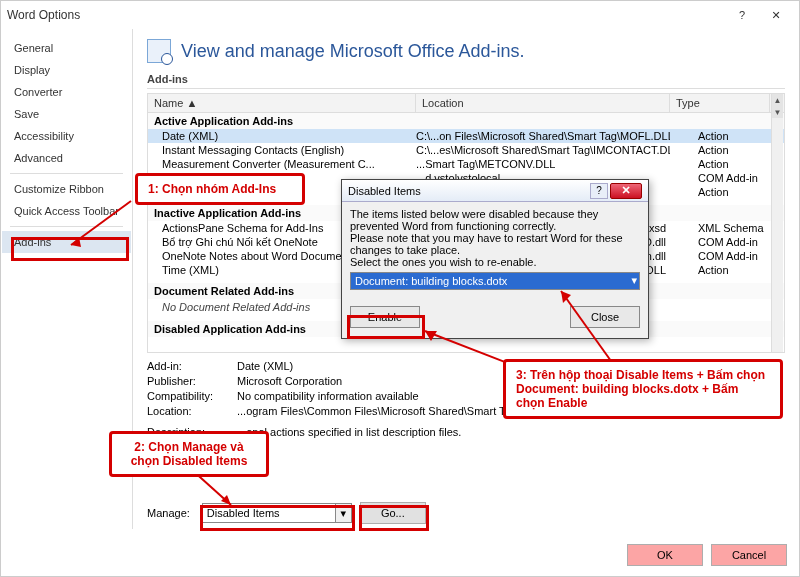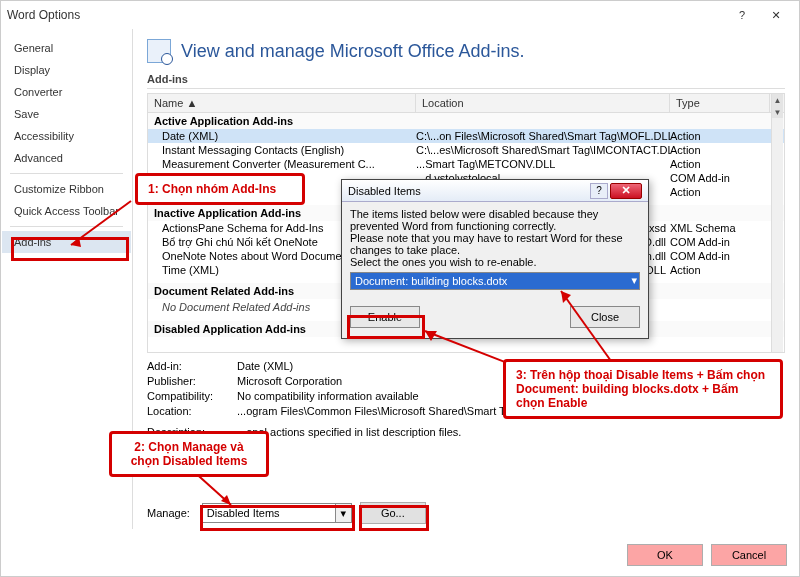--- a/index.html
+++ b/index.html
@@ -24,21 +24,21 @@
 .th { padding: 3px 6px; color: #333; background: #f3f3f3; border-right: 1px solid #ddd; }
 .th.name { width: 268px; }
 .th.loc { width: 254px; }
 .th.type { width: 100px; }
 .tbody { font-size: 11px; }
 .group { font-weight: bold; padding: 2px 6px; background: #fafafa; }
 .row { display: flex; padding: 1px 0; }
 .row.sel { background: #cfe3f7; }
 .c-name { width: 268px; padding-left: 14px; white-space: nowrap; overflow: hidden; }
 .c-loc { width: 254px; white-space: nowrap; overflow: hidden; }
-.c-type { width: 100px; }
+.c-type { width: 100px; padding-left: 28px; }
 .empty { padding: 2px 14px; font-style: italic; color: #444; }
 .details { margin-top: 6px; font-size: 11px; line-height: 15px; }
 .details .drow { display: flex; }
 .details .dl { width: 90px; }
 .manage-bar { position: absolute; left: 146px; bottom: 52px; display: flex; align-items: center; gap: 8px; }
 .manage-bar label { margin-right: 4px; }
 .combo { width: 150px; height: 20px; border: 1px solid #888; background: #fff; display: flex; align-items: center; padding: 0 4px; position: relative; }
 .combo .drop { position: absolute; right: 0; top: 0; bottom: 0; width: 16px; border-left: 1px solid #888; background: #f0f0f0; display: flex; align-items: center; justify-content: center; }
 .gobtn { width: 66px; height: 22px; border: 1px solid #adadad; background: #e1e1e1; }
 .footer { position: absolute; bottom: 10px; right: 12px; display: flex; gap: 8px; }

